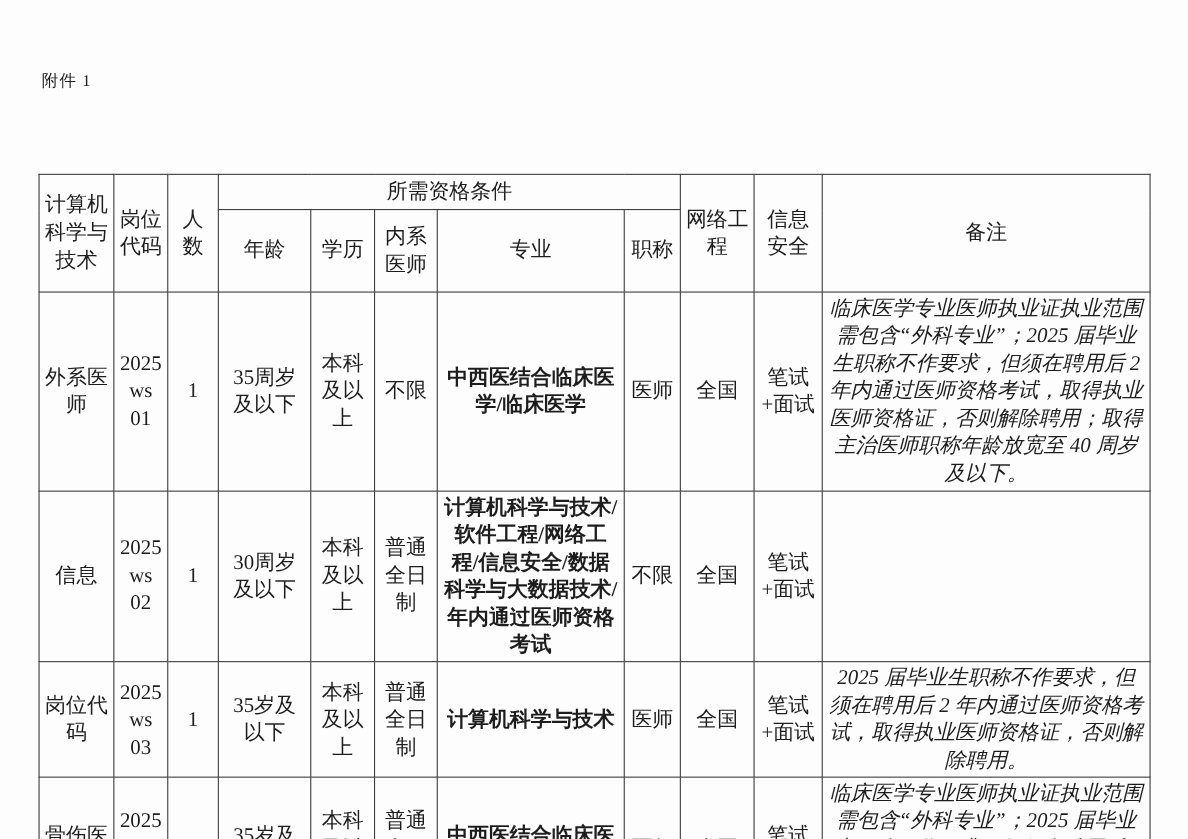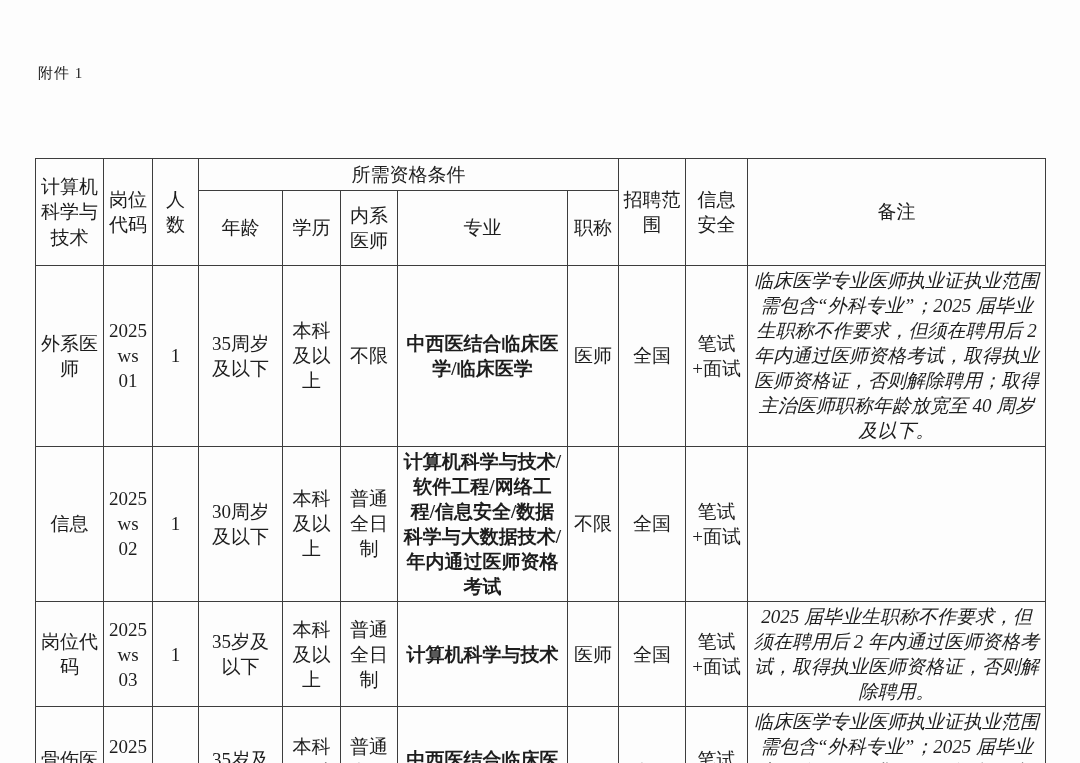--- a/index.html
+++ b/index.html
@@ -66,21 +66,21 @@
         <col style="width:67px">
       <col style="width:62px">
         <col style="width:298px">
     </colgroup>
     <tbody>
       <tr class="hrow1">
         <td rowspan="2">计算机科学与技术</td>
         <td rowspan="2">岗位代码</td>
         <td rowspan="2">人数</td>
         <td colspan="5">所需资格条件</td>
-        <td rowspan="2">招聘范围</td>
+        <td rowspan="2">网络工程</td>
         <td rowspan="2">信息安全</td>
         <td rowspan="2">备注</td>
       </tr>
       <tr class="hrow2">
         <td>年龄</td>
         <td>学历</td>
         <td>内系医师</td>
         <td>专业</td>
         <td>职称</td>
       </tr>

